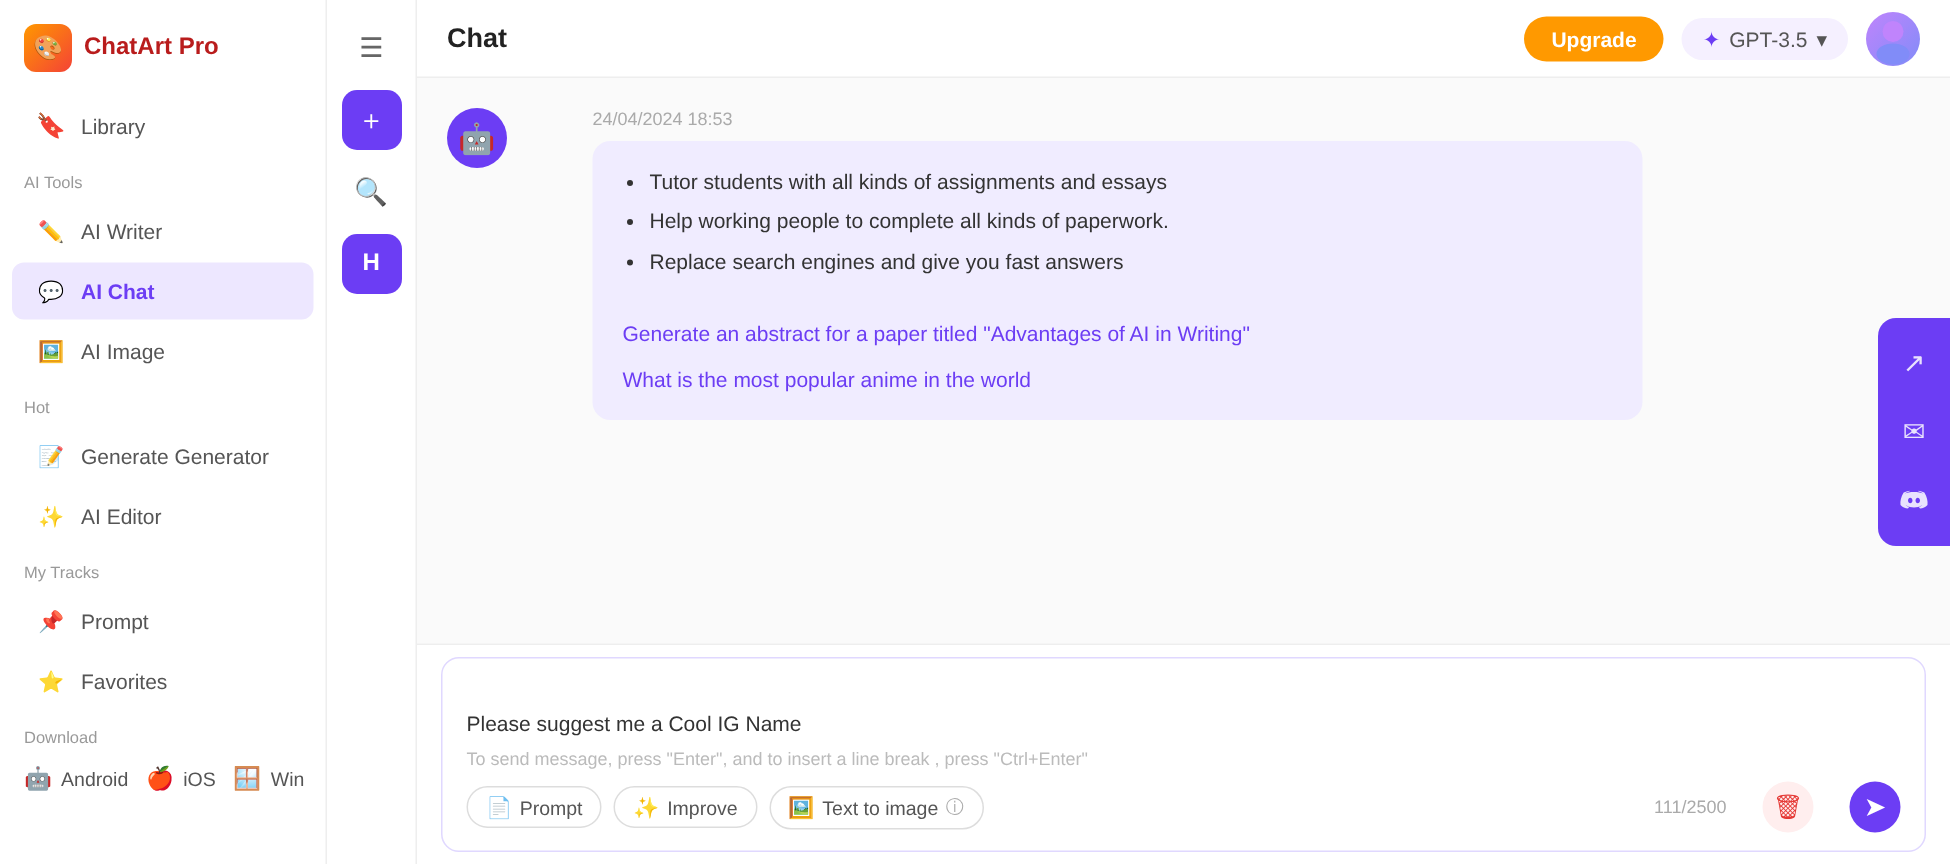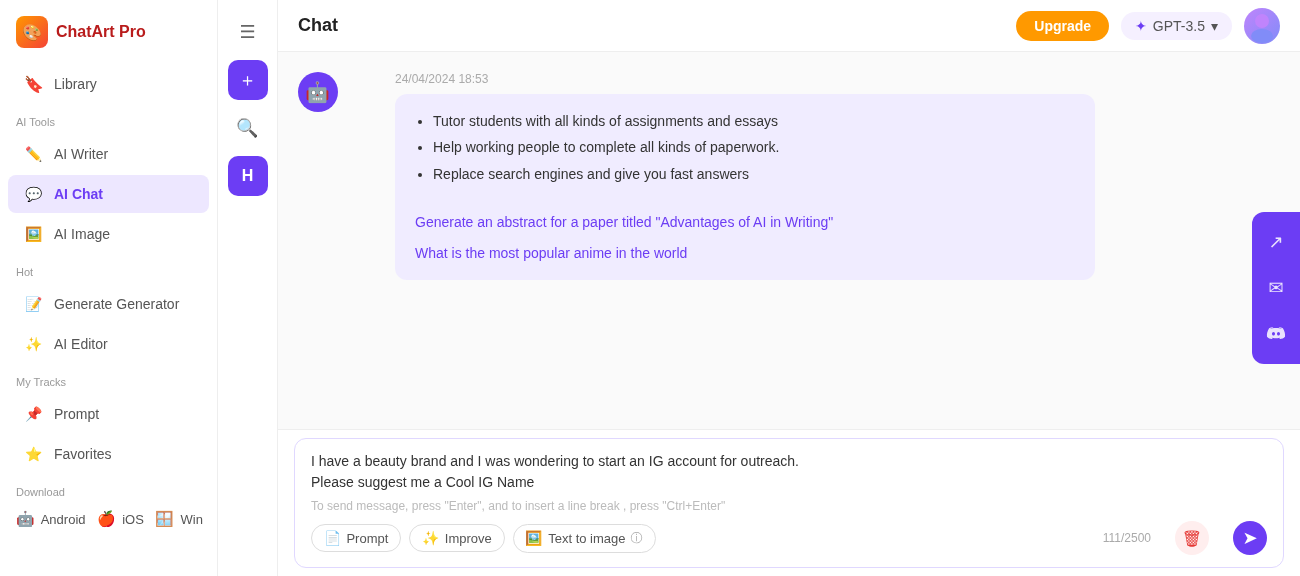--- a/index.html
+++ b/index.html
@@ -330,21 +330,21 @@
           <a class="msg-link">Generate an abstract for a paper titled "Advantages of AI in Writing"</a>
           <a class="msg-link">What is the most popular anime in the world</a>
         </div>
       </div>
     </div>
   </div>
 
   <div class="bottom-bar">
     <div class="input-box">
       <div class="input-text" contenteditable="true" style="">
-        <span>I have a beauty brand and I was wondering to start an IG account for outreach.</span><br>
+        <br>
         <span>Please suggest me a Cool IG Name</span>
       </div>
       <div class="input-placeholder">To send message, press "Enter", and to insert a line break , press "Ctrl+Enter"</div>
       <div class="input-footer">
         <div class="input-tools">
           <button class="tool-btn">
             <span class="t-icon">📄</span>
             <span>Prompt</span>
           </button>
           <button class="tool-btn">

